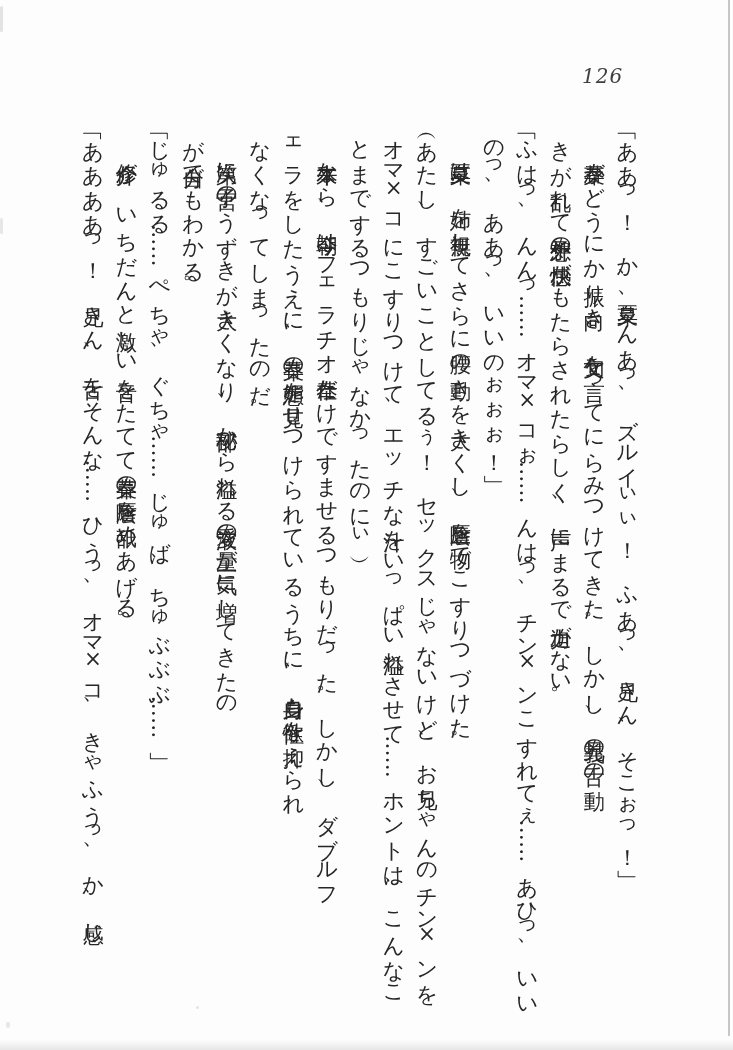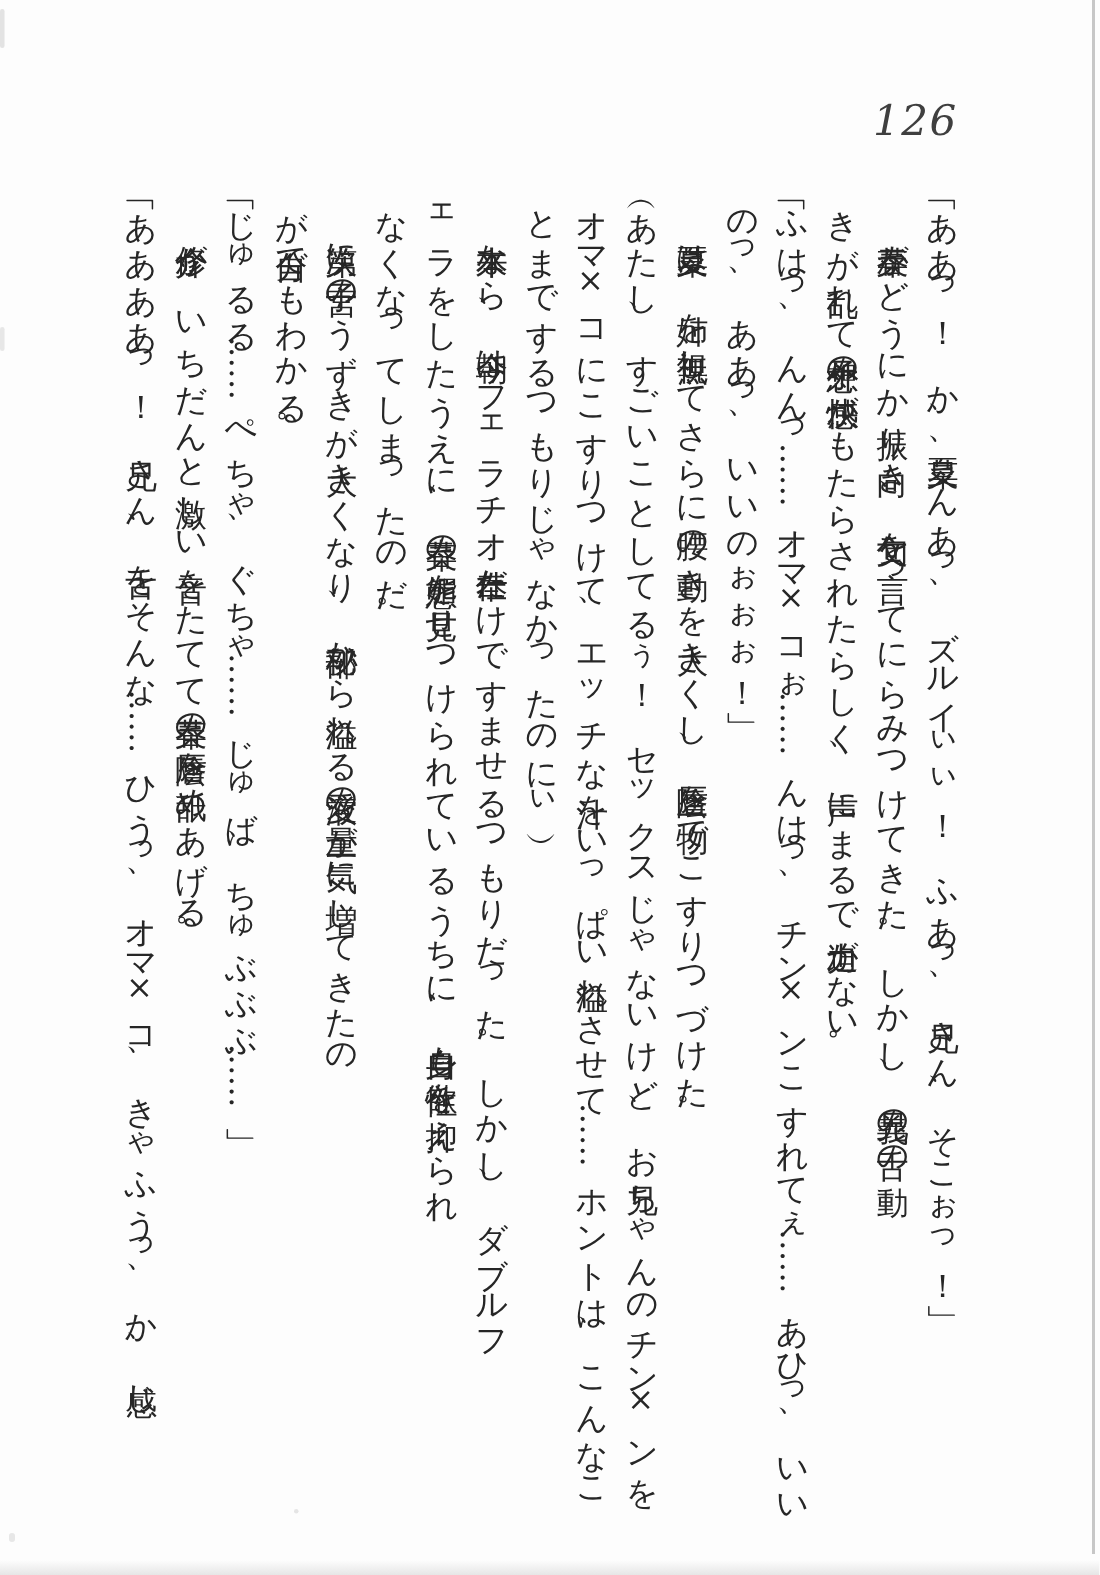--- a/index.html
+++ b/index.html
@@ -18,21 +18,21 @@
   }
   .page {
     position: relative;
     width: 733px; height: 1050px;
     background: var(--paper);
   }
   
   .page-number {
     position: absolute;
     top: 64px; left: 582px;
-    font-size: 28px;
+    font-size: 20px;
     font-style: italic;
     color: var(--nombre);
     letter-spacing: 1px;
   }
   
   .text-block {
     position: absolute;
     top: 126px; right: 89px;
     height: 830px;
     writing-mode: vertical-rl;

